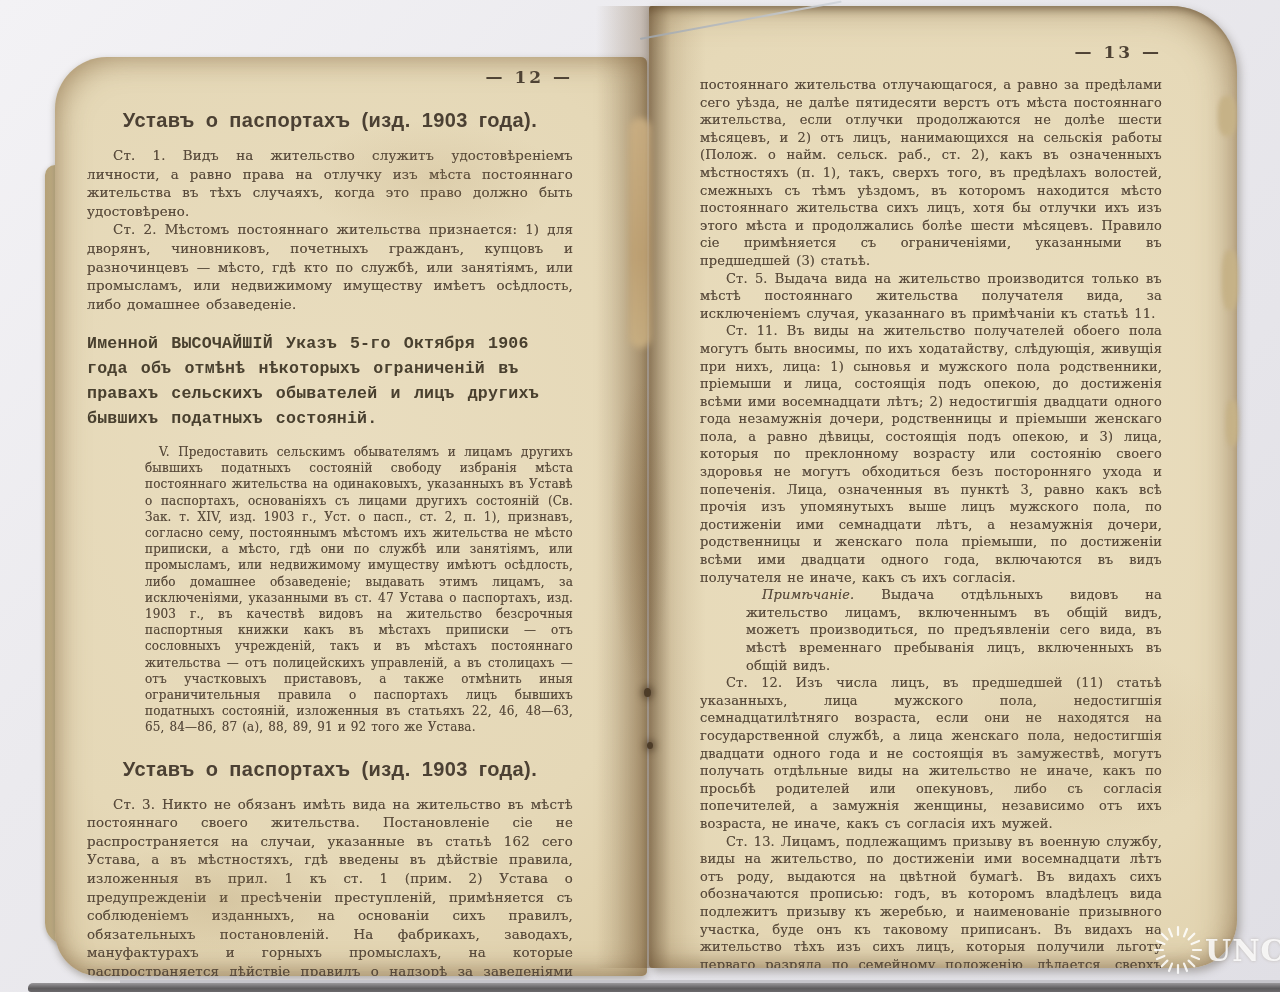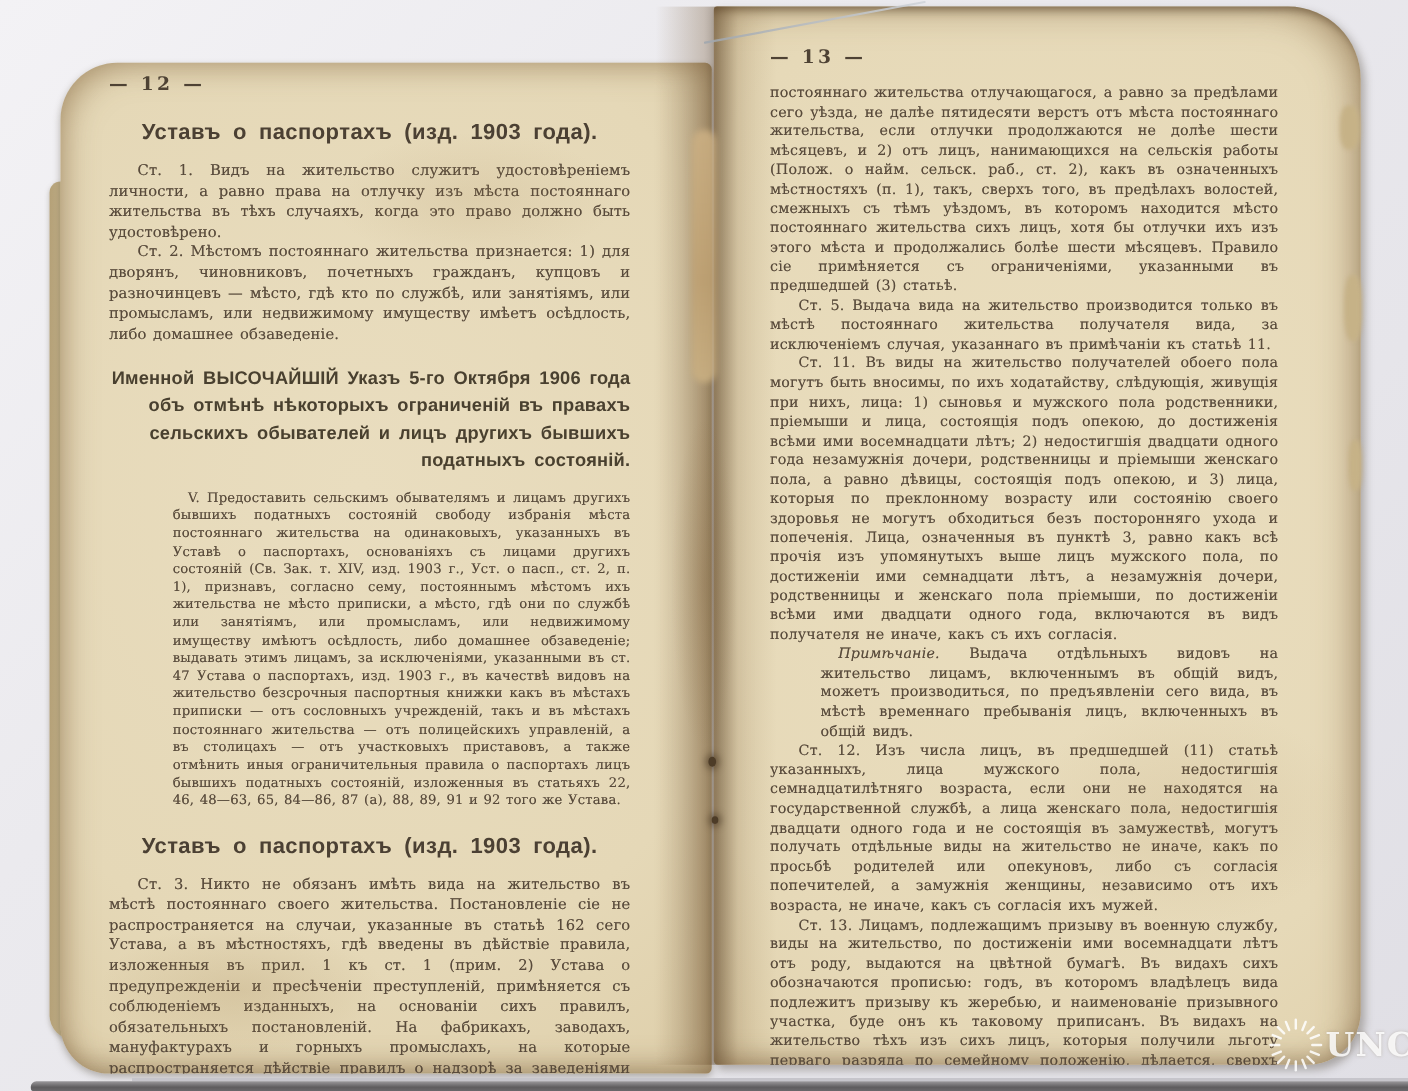--- a/index.html
+++ b/index.html
@@ -23,21 +23,21 @@
   .page-left{
     left:55px;top:57px;width:592px;height:919px;
     border-radius:52px 6px 5px 44px;
     background:
       radial-gradient(130% 95% at 46% 42%, #e9ddbf 0%, #e5d8b7 50%, #dccca6 82%, #c9b88c 100%);
     box-shadow:
       inset 14px 12px 30px -12px rgba(125,95,55,.55),
       inset -30px 0 36px -20px rgba(110,82,48,.50),
       inset 0 -18px 26px -14px rgba(120,92,58,.55),
       0 3px 7px rgba(75,65,50,.35);
-    padding:10px 74px 0 44px;box-sizing:border-box;
+    padding:10px 74px 0 32px;box-sizing:border-box;
   }
   .page-right{
     left:649px;top:6px;width:588px;height:962px;
     border-radius:3px 66px 48px 4px;
     background:
       radial-gradient(130% 95% at 52% 45%, #eadebf 0%, #e6d9b8 52%, #ddcda7 83%, #ccba8e 100%);
     box-shadow:
       inset -20px 14px 34px -14px rgba(120,90,52,.55),
       inset 22px 0 30px -18px rgba(112,84,50,.48),
       inset 0 -16px 24px -12px rgba(115,88,55,.55),
@@ -66,29 +66,29 @@
   .nib.n1{left:1222px;top:250px;width:16px;height:60px;}
   .nib.n2{left:1226px;top:400px;width:12px;height:46px;}
   .nib.n3{left:1218px;top:96px;width:18px;height:40px;}
 
   
   .thread{position:absolute;left:640px;top:38px;width:205px;height:2px;
     background:linear-gradient(90deg,#9fa6ae,#cfd3d9);border-radius:2px;opacity:.85;
     transform:rotate(-10.5deg);transform-origin:left center;}
 
   
-  .pnum{text-align:left;font-weight:bold;font-size:17px;letter-spacing:3px;color:#4e4234;}
+  .pnum{text-align:right;font-weight:bold;font-size:17px;letter-spacing:3px;color:#4e4234;}
   .title{
     margin:20px 0 0 0;text-align:center;font-weight:bold;font-size:20px;
     font-family:"Liberation Sans","DejaVu Sans",sans-serif;color:#4b4033;
     letter-spacing:.4px;word-spacing:5px;line-height:1.3;
   }
   .decree{
-    margin:18px 0 0 0;text-align:right;font-weight:bold;font-size:16.6px;
-    font-family:Liberation Sans, sans-serif;color:#49402f;
+    margin:18px 0 0 0;text-align:left;font-weight:bold;font-size:16.6px;
+    font-family:Liberation Mono, monospace;color:#49402f;
     line-height:1.5;word-spacing:3px;letter-spacing:.2px;
   }
   .body{margin:0;text-align:justify;text-indent:26px;
     font-size:13.4px;line-height:18.6px;letter-spacing:.15px;word-spacing:1.5px;
     text-shadow:0 0 .5px rgba(88,74,59,.55);}
   .page-right .body{font-size:13px;line-height:17.6px;}
   .first{margin-top:14px;}
   .petit{margin:12px 0 0 58px;font-size:12px;line-height:16.2px;text-indent:14px;word-spacing:1px;}
   .note{margin-left:46px;font-size:12.6px;line-height:16.5px;text-indent:16px;}
   .noindent{text-indent:0;}

